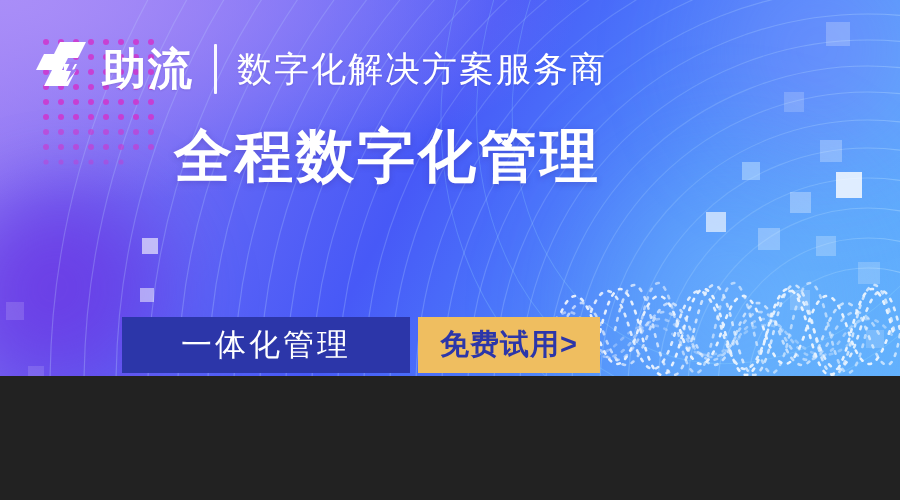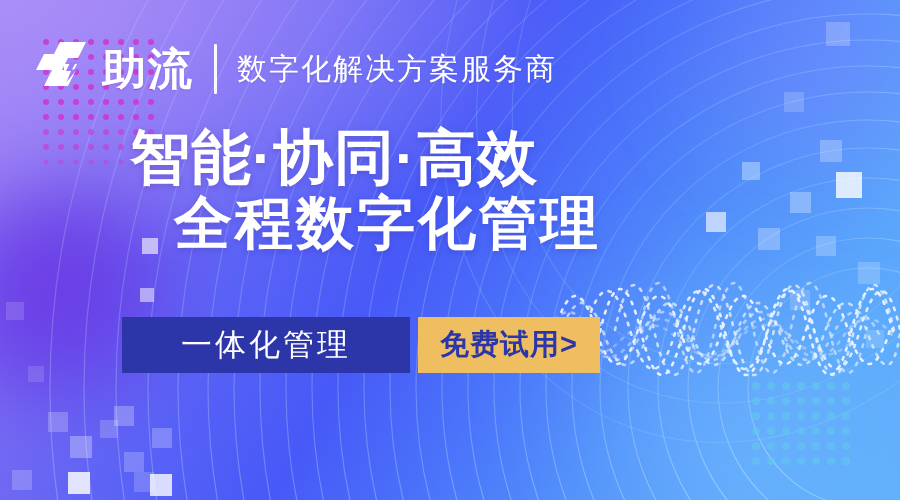--- a/index.html
+++ b/index.html
@@ -1,20 +1,20 @@
 <!DOCTYPE html>
 <html lang="zh"><head>
 <meta charset="utf-8">
 <title>助流 Banner</title>
 <style>
   html,body{margin:0;padding:0;background:#222;}
   *{box-sizing:border-box;}
   #banner{
     position:relative;
-    width:900px;height:500px;
+    width:900px;height:376px;
     overflow:hidden;
     font-family:"Liberation Sans","DejaVu Sans",sans-serif;
     background:
       radial-gradient(140% 120% at 0% 0%, #a98ef8 0%, rgba(169,142,248,0) 46%),
       linear-gradient(118deg,
         #9c7df4 0%,
         #7a6cf3 17%,
         #5a63f6 33%,
         #4759f7 46%,
         #4a71fa 58%,
@@ -50,21 +50,21 @@
   
   .header{position:absolute;left:30px;top:38px;display:flex;align-items:center;height:62px;}
   .logo-mark{width:62px;height:58px;position:relative;flex:0 0 auto;margin-right:10px;}
   .logo-word{
     color:#fff;font-size:44px;font-weight:700;letter-spacing:2px;line-height:1;
     margin-right:18px;white-space:nowrap;
     text-shadow:0 1px 2px rgba(60,40,140,.18);
   }
   .divider{width:3px;height:50px;background:#fff;opacity:.95;margin:0 20px 0 2px;border-radius:1px;}
   .tagline{
-    color:#fff;font-size:30px;font-weight:400;letter-spacing:2px;white-space:nowrap;
+    color:#fff;font-size:35px;font-weight:400;letter-spacing:2px;white-space:nowrap;
     text-shadow:0 1px 2px rgba(60,40,140,.20);
   }
 
   
   .headline{position:absolute;left:130px;top:124px;}
   .headline .line{
     color:#fff;font-weight:700;font-size:60px;line-height:1.12;
     letter-spacing:1px;white-space:nowrap;
     text-shadow:0 2px 6px rgba(55,40,150,.30);
   }
@@ -330,21 +330,20 @@
         </g>
       </svg>
     </div>
 
     <div class="logo-word">助流</div>
     <div class="divider"></div>
     <div class="tagline">数字化解决方案服务商</div>
   </div>
 
   <div class="headline">
-    <div class="line line1">智能·协同·高效</div>
     <div class="line line2">全程数字化管理</div>
   </div>
 
   <div class="cta">
     <div class="btn btn-primary">一体化管理</div>
     <div class="btn btn-trial">免费试用&gt;</div>
   </div>
 
 </div>
 

